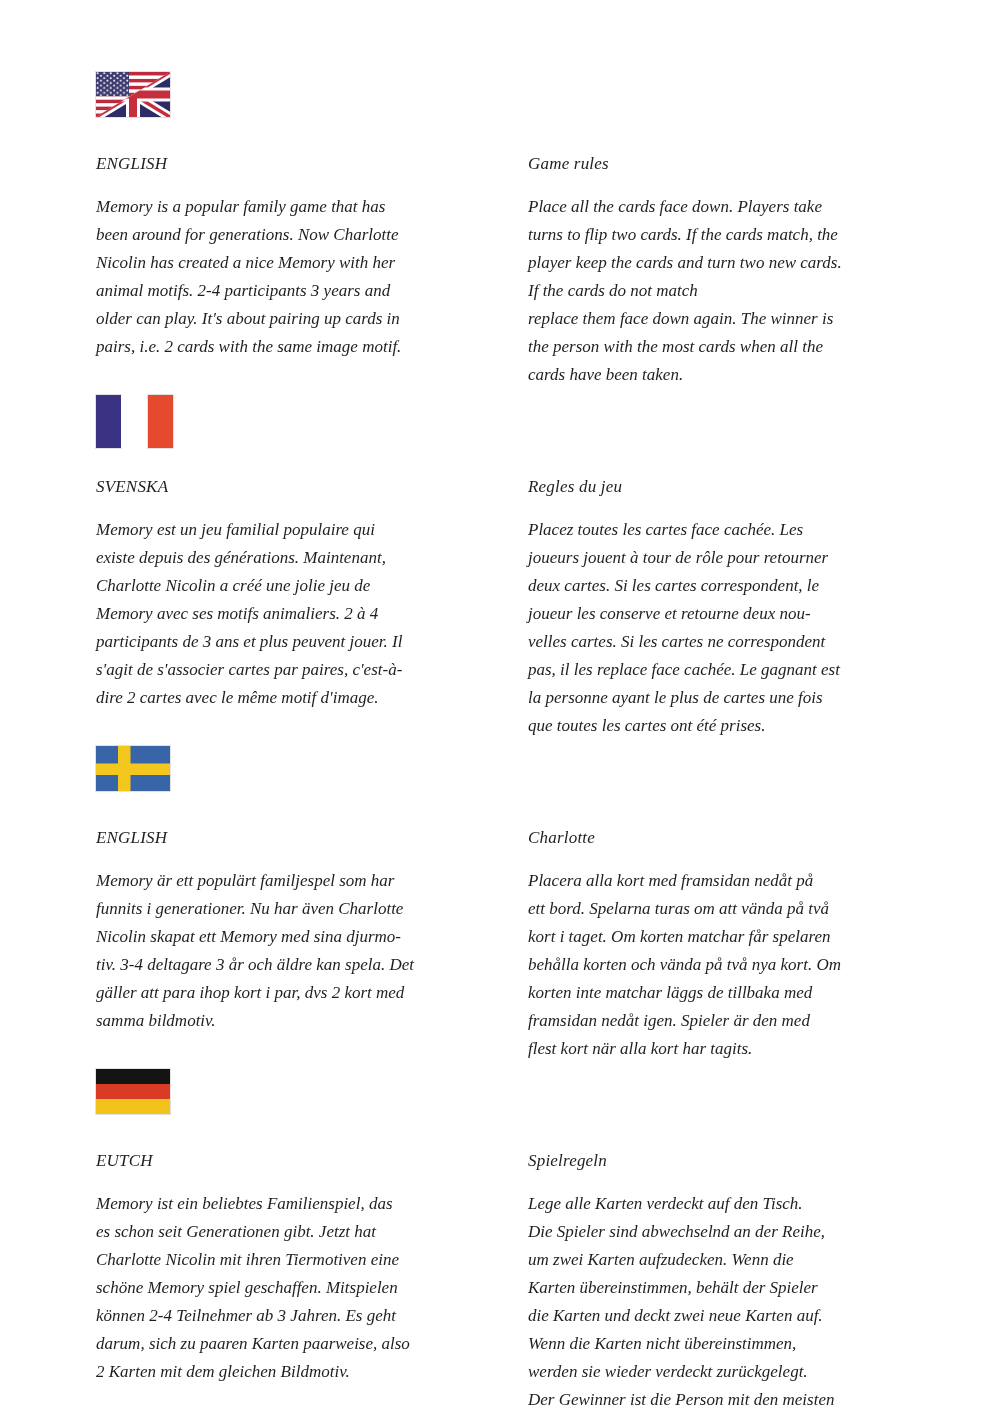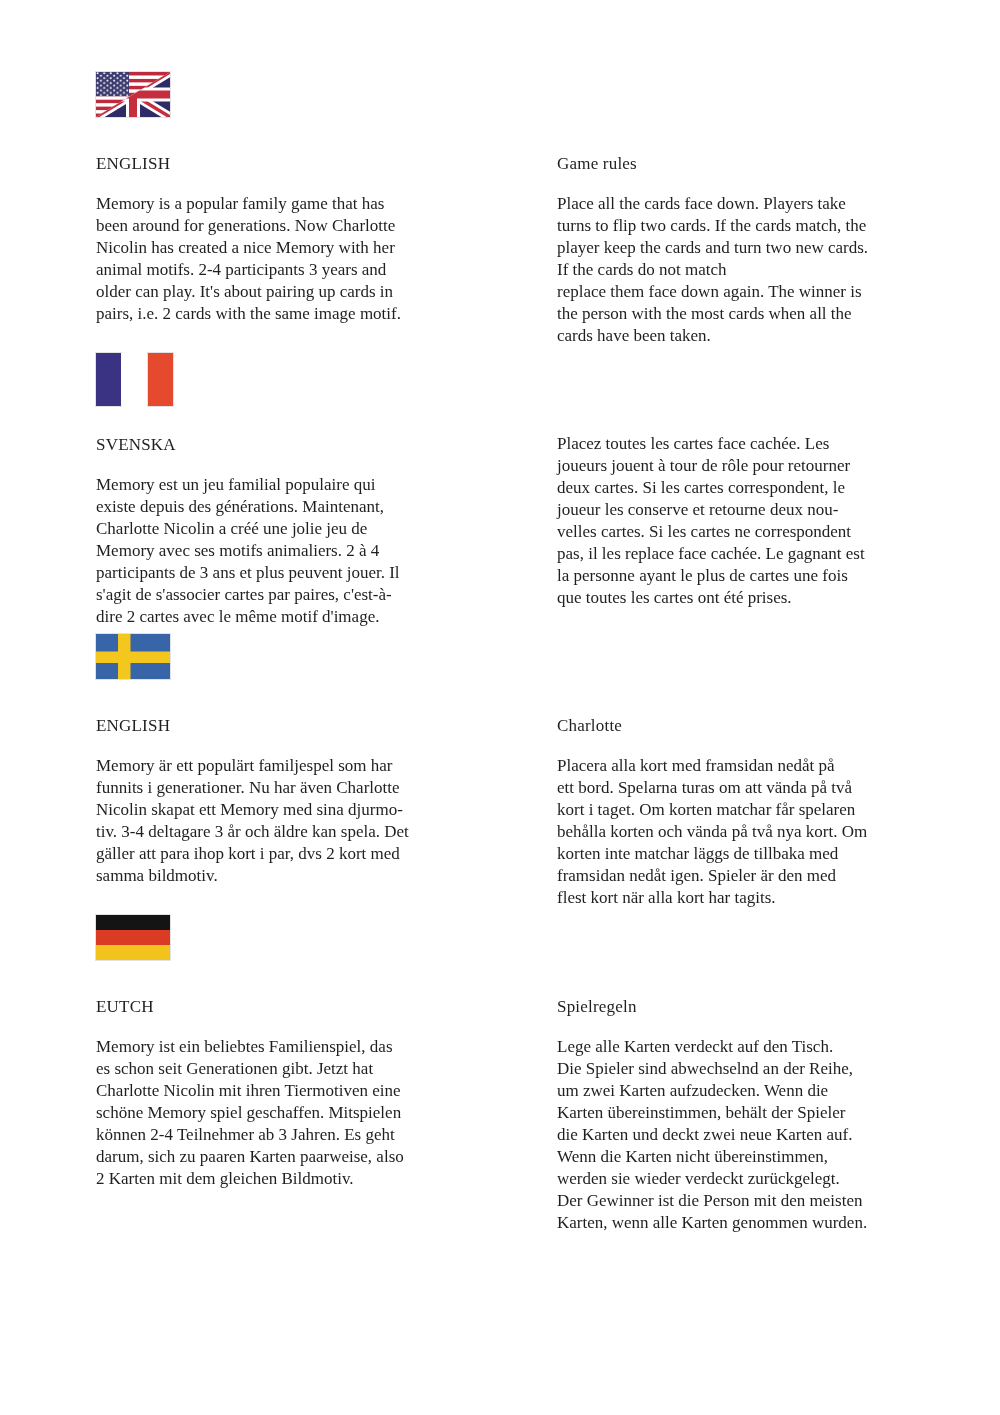--- a/index.html
+++ b/index.html
@@ -38,33 +38,34 @@
     height: 53px;
   }
   .french-flag .gap {
     width: 27px;
     height: 53px;
     background: #ffffff;
   }
   .cols {
     display: grid;
     grid-template-columns: 400px 1fr;
-    column-gap: 61px;
+    column-gap: 32px;
     align-items: start;
+    font-style: italic;
   }
   h2.lang-heading {
     font-size: 17px;
     font-weight: normal;
     line-height: 24px;
     margin: 0 0 17px 0;
     letter-spacing: 0.2px;
   }
   p.body-text {
     font-size: 17px;
-    line-height: 22px;
+    line-height: 28px;
     margin: 0;
     white-space: pre-line;
     max-width: 385px;
   }
 </style>
 </head>
 <body>
 
 <div class="section">
   <div class="flag-row">
@@ -137,20 +138,21 @@
       <h2 class="lang-heading">SVENSKA</h2>
       <p class="body-text">Memory est un jeu familial populaire qui
 existe depuis des générations. Maintenant,
 Charlotte Nicolin a créé une jolie jeu de
 Memory avec ses motifs animaliers. 2 à 4
 participants de 3 ans et plus peuvent jouer. Il
 s'agit de s'associer cartes par paires, c'est-à-
 dire 2 cartes avec le même motif d'image.</p>
     </div>
     <div class="col">
+      <h2 class="lang-heading">Regles du jeu</h2>
       <p class="body-text">Placez toutes les cartes face cachée. Les
 joueurs jouent à tour de rôle pour retourner
 deux cartes. Si les cartes correspondent, le
 joueur les conserve et retourne deux nou-
 velles cartes. Si les cartes ne correspondent
 pas, il les replace face cachée. Le gagnant est
 la personne ayant le plus de cartes une fois
 que toutes les cartes ont été prises.</p>
     </div>
   </div>

